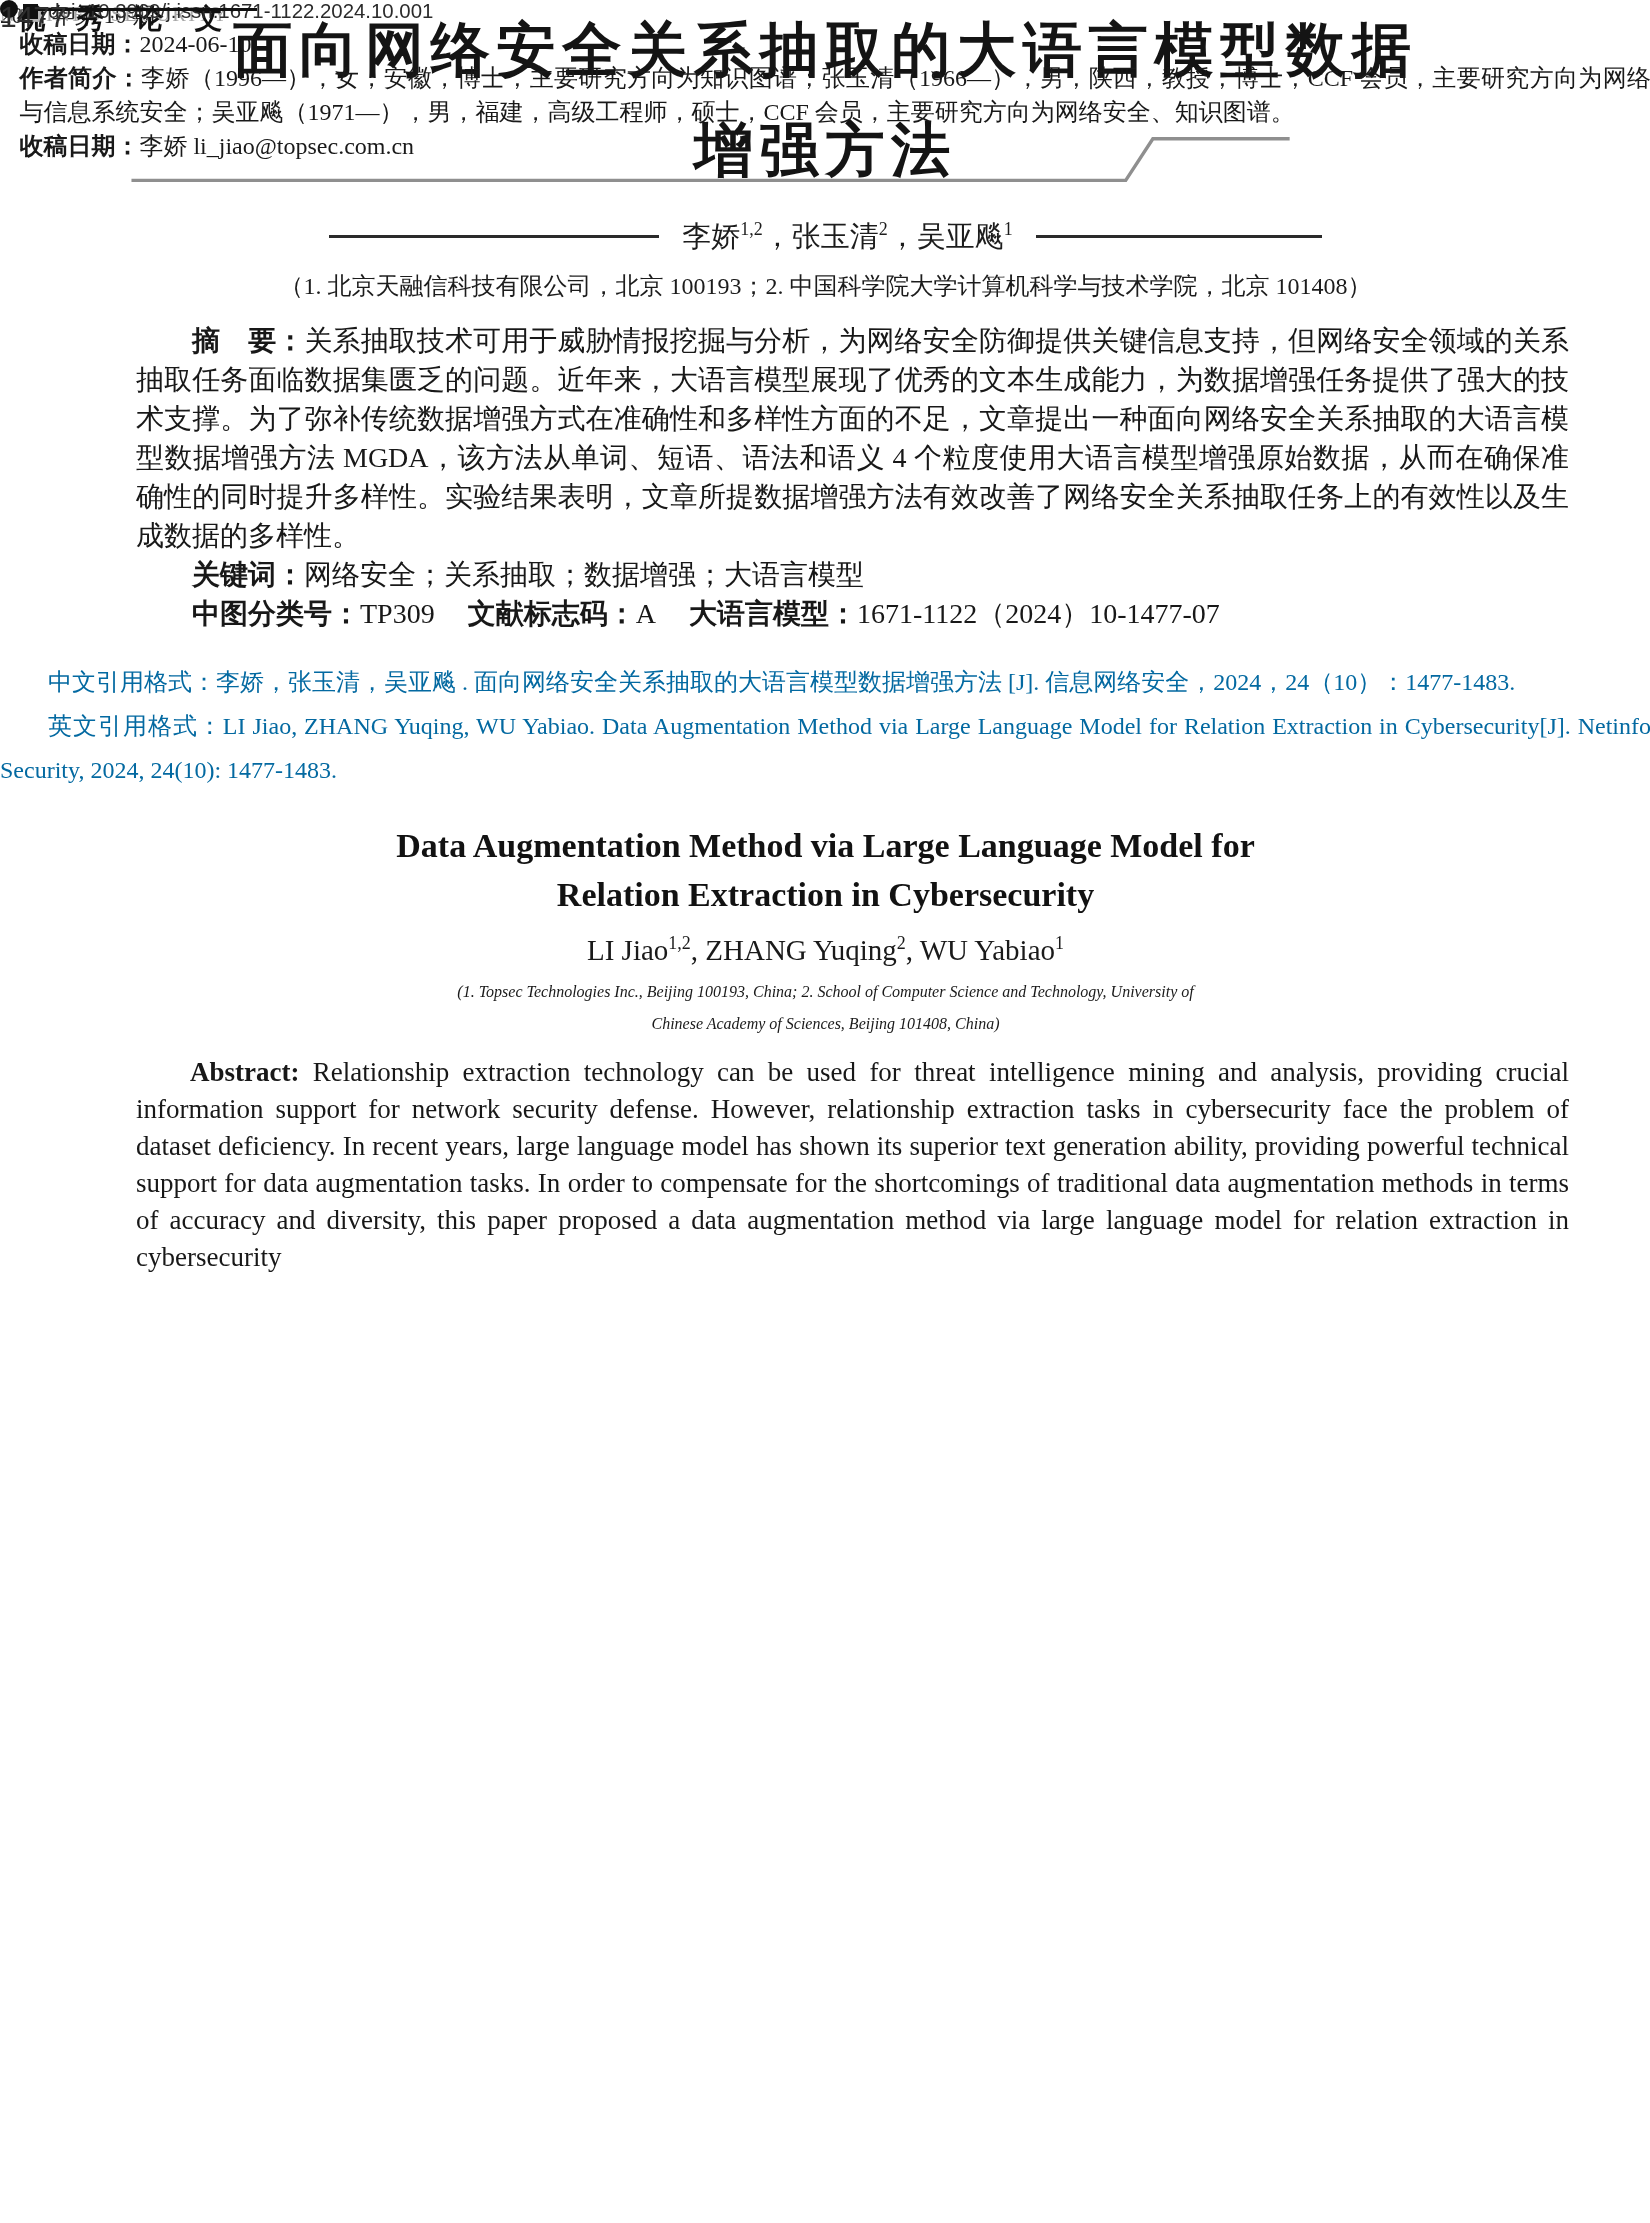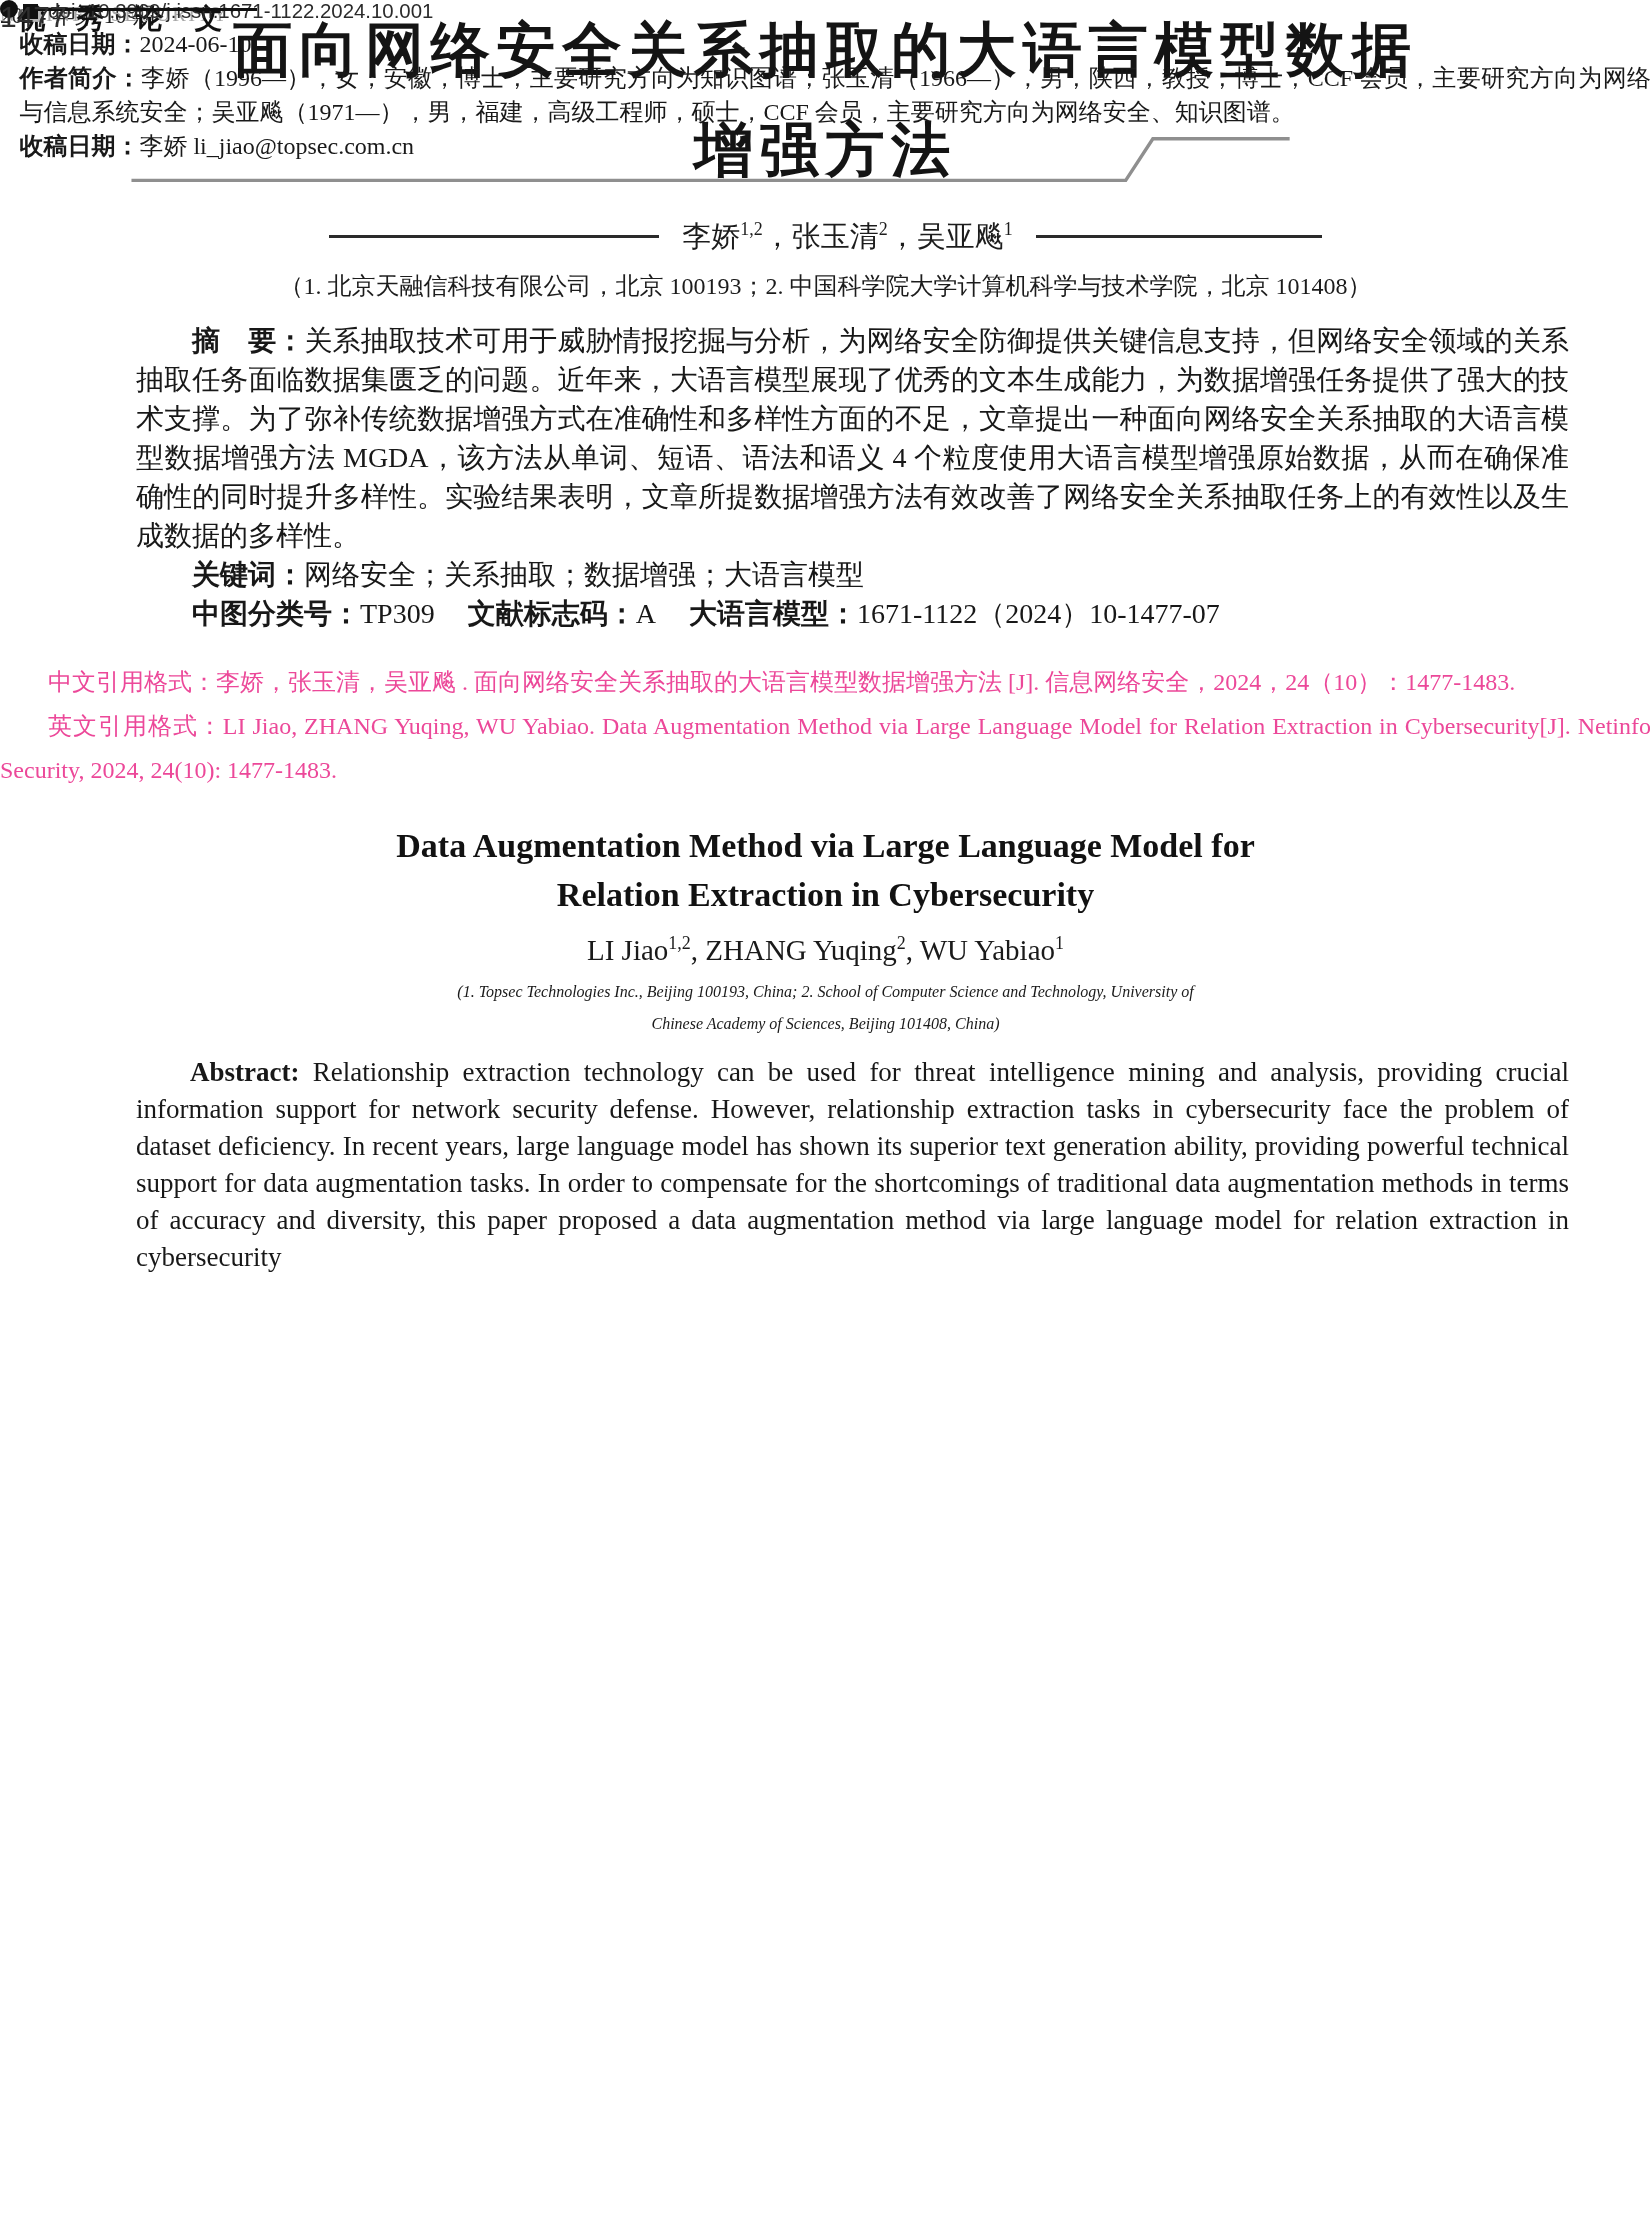--- a/index.html
+++ b/index.html
@@ -42,21 +42,21 @@
   .affil-cn { text-align:center; font-size:24px; margin-top:13.6px; color:#1c1c1c; }
 
   .abstract-block { margin-top:19.4px; padding:0 82px 0 136px; font-size:28px;
                     line-height:39px; text-align:justify; color:#181818; }
   .abstract-block p { margin:0; text-indent:2em; }
   .label-hei { font-family:"Liberation Sans","DejaVu Sans",sans-serif; font-weight:bold; }
   .class-line { margin-top:21.3px; }
   .gap { display:inline-block; width:33px; }
 
   .citation-block { margin-top:27px; font-size:24px; line-height:44px;
-                    text-align:justify; color:#ec4899; }
+                    text-align:justify; color:#0369a1; }
   .citation-block p { margin:0; text-indent:2em; }
 
   .en-title   { margin-top:29px; text-align:center; font-size:34px; font-weight:bold;
                 line-height:49px; color:#121212; }
   .en-authors { margin-top:13.6px; text-align:center; font-size:29px; }
   .en-affil   { margin-top:9.7px; text-align:center; font-size:16px; font-style:italic;
                 line-height:32px; }
   .en-abstract { margin-top:13.6px; padding:0 82px 0 136px; font-size:27px;
                  line-height:37px; text-align:justify; text-indent:2em; color:#181818; }
 

